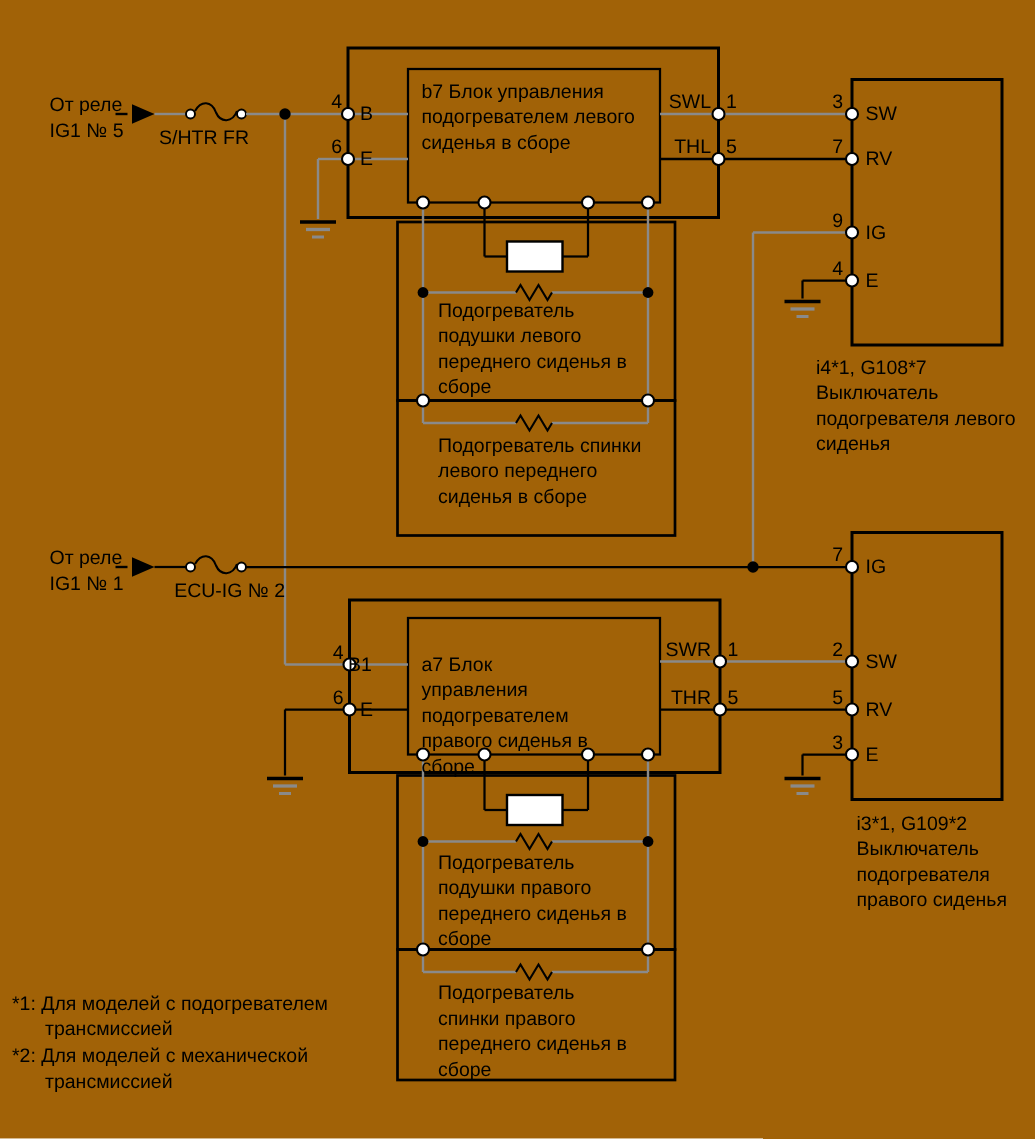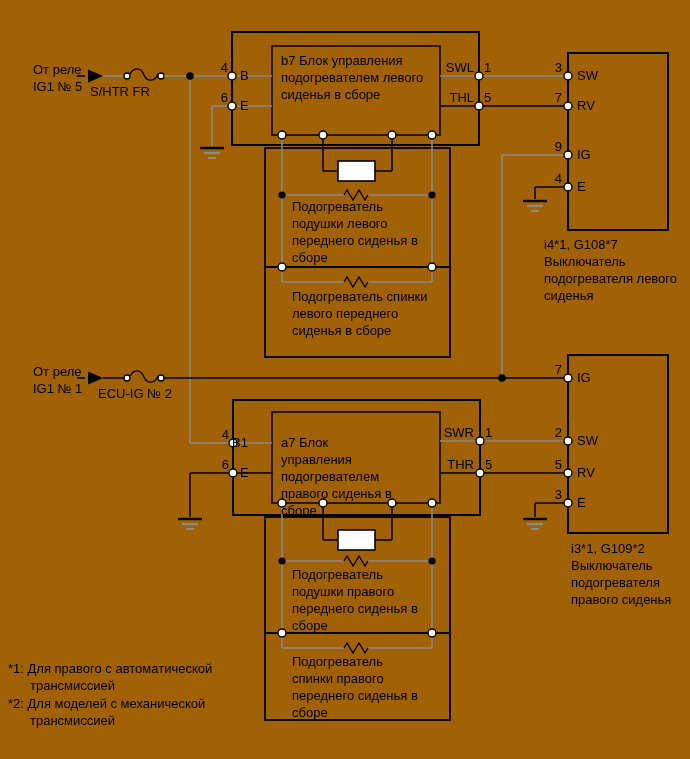--- a/index.html
+++ b/index.html
@@ -3,21 +3,21 @@
 <meta charset="utf-8">
 <style>
   html,body{margin:0;padding:0;background:#ffffff;}
   #canvas{position:relative;width:690px;height:759px;background:#a16207;overflow:hidden;
           font-family:"Liberation Sans",sans-serif;}
   #wires{position:absolute;left:0;top:0;}
   .t{position:absolute;font-size:13px;line-height:17px;color:#000;white-space:normal;}
   .pin{position:absolute;font-size:13px;line-height:16px;color:#000;}
   .num{position:absolute;font-size:13px;line-height:14px;color:#000;width:26px;text-align:right;}
   .numl{position:absolute;font-size:13px;line-height:14px;color:#000;}
-  .tc{text-align:left;}
+  .tc{text-align:right;}
   .fn{padding-left:22px;text-indent:-22px;}
 </style>
 </head>
 <body>
 
 <div id="canvas">
 
 <svg id="wires" width="690" height="759" viewBox="0 0 690 759">
 
   <g>
@@ -264,16 +264,16 @@
 <div class="num" style="left:536px;top:363px">7</div>
 <div class="pin" style="left:577px;top:370px">IG</div>
 <div class="num" style="left:536px;top:426px">2</div>
 <div class="pin" style="left:577px;top:433px">SW</div>
 <div class="num" style="left:536px;top:458px">5</div>
 <div class="pin" style="left:577px;top:465px">RV</div>
 <div class="num" style="left:536px;top:488px">3</div>
 <div class="pin" style="left:577px;top:495px">E</div>
 <div class="t" style="left:571px;top:540px;width:119px"><span>i3*1, G109*2</span><br><span>Выключатель подогревателя правого сиденья</span></div>
 
-<div class="t fn" style="left:8px;top:660px;width:228px">*1: Для правого с автоматической трансмиссией</div>
+<div class="t fn" style="left:8px;top:660px;width:228px">*1: Для моделей с подогревателем трансмиссией</div>
 <div class="t fn" style="left:8px;top:695px;width:228px">*2: Для моделей с механической трансмиссией</div>
 
 </div>
 
 </body></html>

